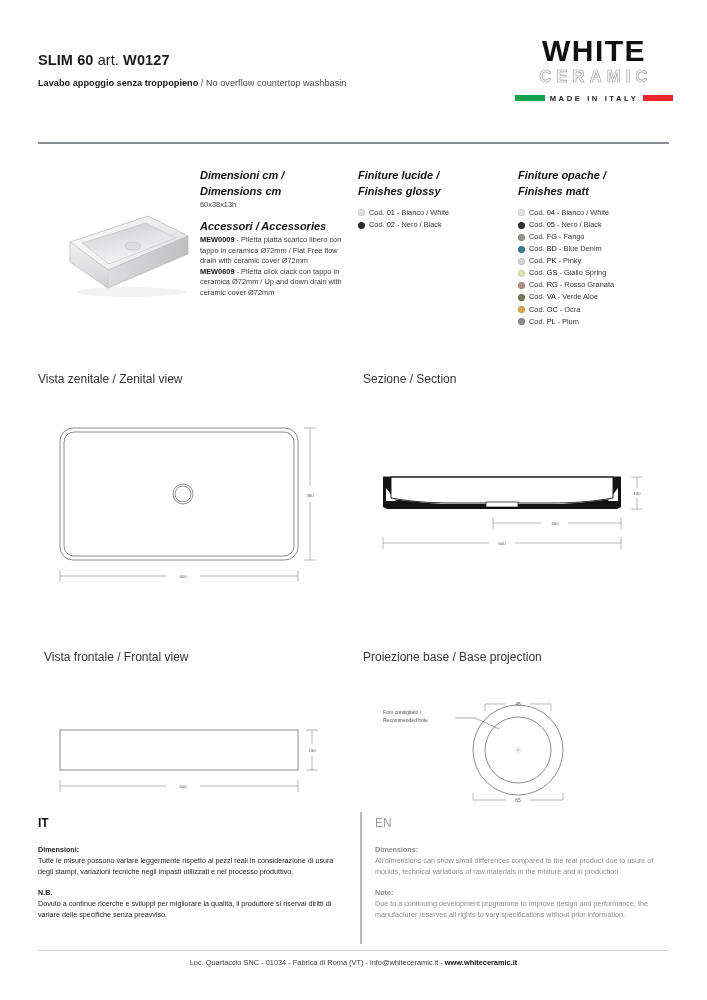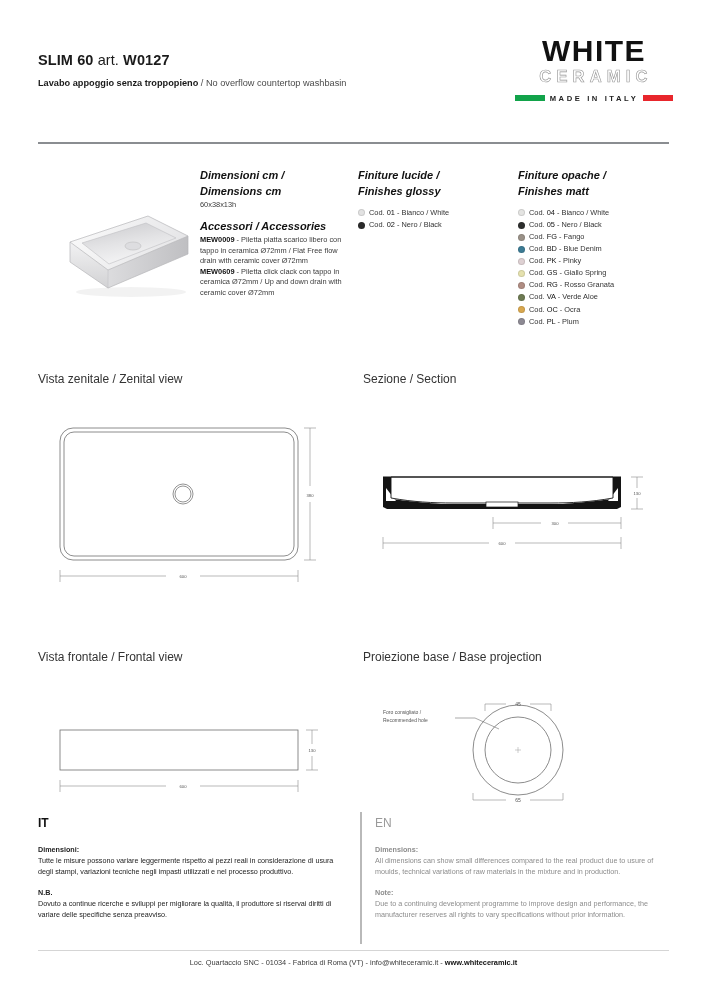--- a/index.html
+++ b/index.html
@@ -250,21 +250,21 @@
         </div>
         <div class="finish-row">
           <span class="swatch" style="background: rgb(141, 138, 147);"></span>
           <span class="finish-label"><span>Cod. </span><b>PL</b><span> - Plum</span></span>
         </div>
       </div>
   </div>
 
   <div class="dwg-title" style="left:38px; top:372px;">Vista zenitale / Zenital view</div>
   <div class="dwg-title" style="left:363px; top:372px;">Sezione / Section</div>
-  <div class="dwg-title" style="left:38px; top:650px;">Vista frontale / Frontal view</div>
+  <div class="dwg-title" style="left:44px; top:650px;">Vista frontale / Frontal view</div>
   <div class="dwg-title" style="left:363px; top:650px;">Proiezione base / Base projection</div>
 
   <div class="dwg" style="left:38px; top:410px;">
     <svg width="300" height="180" viewBox="0 0 300 180">
       <g stroke="#6f6f6f" fill="none" stroke-width="0.8">
         <rect x="22" y="18" width="238" height="132" rx="13" ry="13"></rect>
         <rect x="26" y="22" width="230" height="124" rx="10" ry="10"></rect>
       </g>
       <g stroke="#777" fill="none" stroke-width="0.8">
         <circle cx="145" cy="84" r="10"></circle>

